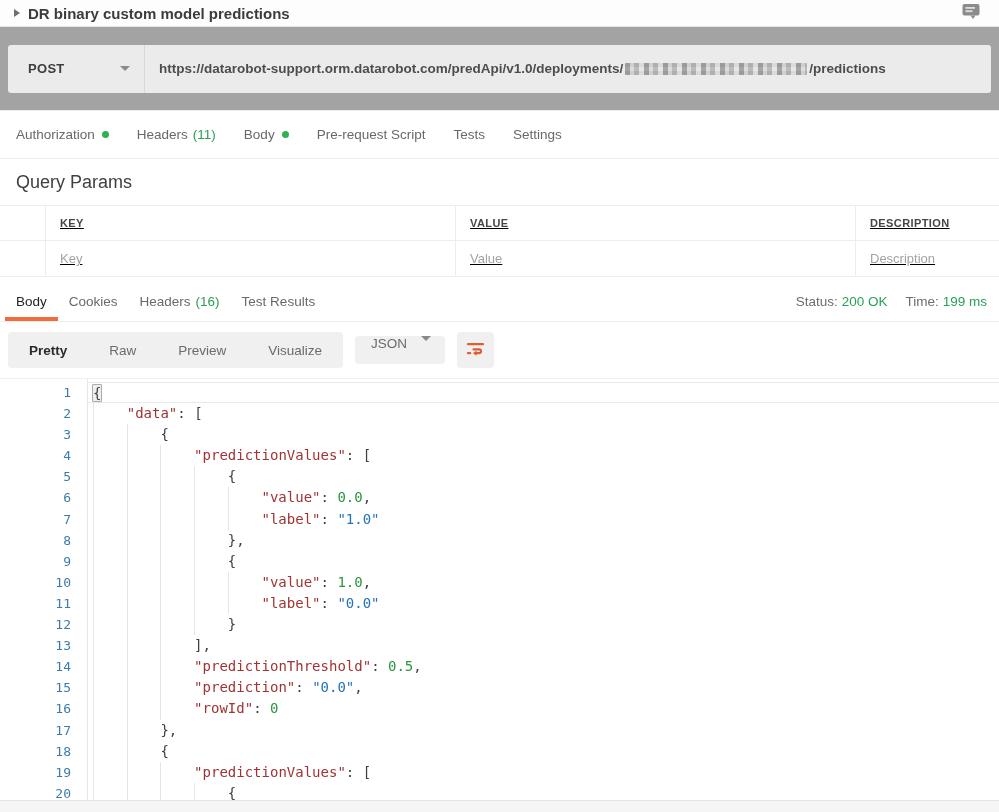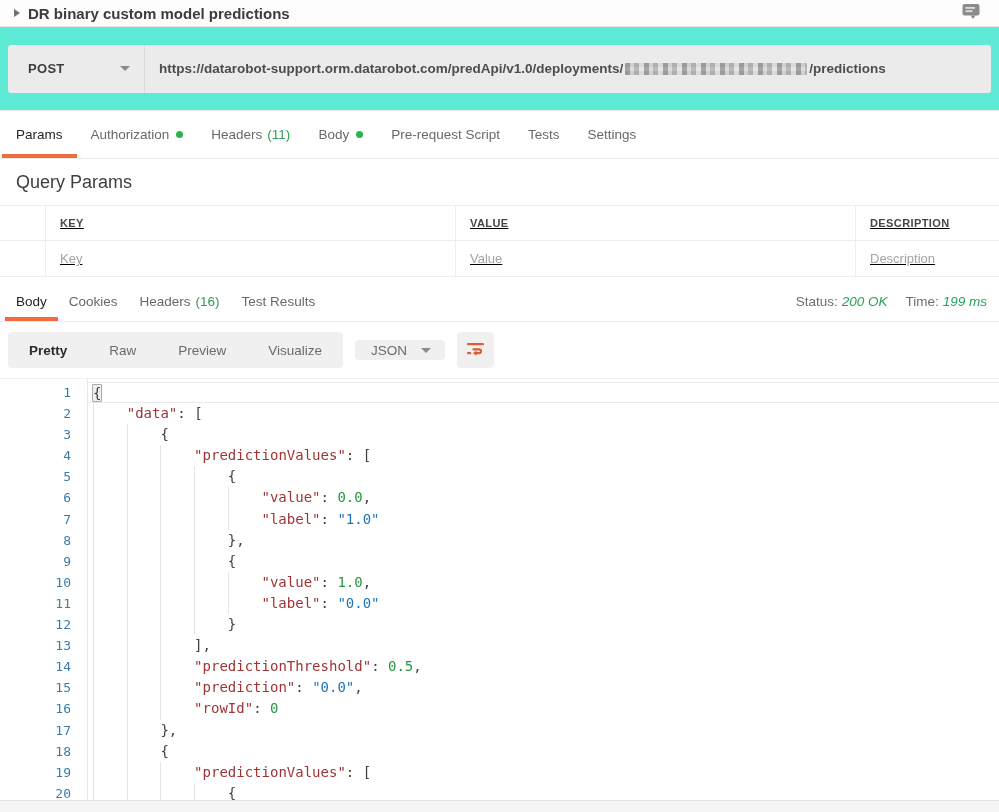--- a/index.html
+++ b/index.html
@@ -6,21 +6,21 @@
   body { font-family:"Liberation Sans", sans-serif; background:#fff; }
   .app { width:999px; height:812px; overflow:hidden; background:#fff; position:relative; }
 
   
   .title-bar { height:27px; display:flex; align-items:center; padding:0 12px 0 14px; border-bottom:1px solid #e6e6e6; background:#fdfdfd; }
   .disclosure { width:0; height:0; border-left:6px solid #6f6f6f; border-top:4px solid transparent; border-bottom:4px solid transparent; margin-right:8px; flex:none; }
   .req-title { font-size:15px; font-weight:700; color:#3c3c3c; flex:1 1 auto; white-space:nowrap; overflow:hidden; }
   .comment-icon { flex:none; margin-right:6px; }
 
   
-  .url-row { height:84px; background:#5eead4; display:flex; align-items:center; padding:0 8px; border-bottom:1px solid #ececec; }
+  .url-row { height:84px; background:#a3a3a3; display:flex; align-items:center; padding:0 8px; border-bottom:1px solid #ececec; }
   .url-group { display:flex; width:100%; height:48px; background:#ebebeb; border-radius:3px; overflow:hidden; }
   .method-select { flex:none; width:137px; display:flex; align-items:center; padding:0 14px 0 20px; border-right:1px solid #d9d9d9; cursor:pointer; }
   .method-label { font-size:13px; font-weight:700; color:#3d3d3d; letter-spacing:.3px; flex:1; }
   .caret-down { width:0; height:0; border-left:5px solid transparent; border-right:5px solid transparent; border-top:5px solid #8a8a8a; flex:none; }
   .url-input { flex:1; display:flex; align-items:center; padding:0 14px; font-size:13.5px; color:#4d4d4d; white-space:nowrap; overflow:hidden;font-weight:bold; }
   .redacted { display:inline-block; width:182px; height:12px; margin:0 2px; vertical-align:-1px; border-radius:1px;
     background-image:
       repeating-linear-gradient(90deg, rgba(110,110,110,.55) 0 5px, rgba(205,205,205,.45) 5px 9px, rgba(140,140,140,.5) 9px 14px, rgba(225,225,225,.5) 14px 19px),
       repeating-linear-gradient(0deg, rgba(160,160,160,.35) 0 4px, rgba(230,230,230,.35) 4px 8px); }
 
@@ -43,28 +43,28 @@
   .qp-head .qp-cell { font-size:11px; font-weight:700; color:#464646; letter-spacing:.4px; }
   .qp-data .qp-cell { font-size:13px; color:#a3a3a3; }
 
   
   .resp-header { height:41px; display:flex; align-items:stretch; border-bottom:1px solid #ededed; background:#fff; }
   .resp-tabs { display:flex; align-items:stretch; padding-left:5px; flex:1; }
   .resp-tabs .tab { padding:0 11px; }
   .resp-meta { display:flex; align-items:center; gap:18px; padding-right:12px; font-size:13.5px; }
   .meta-pair { white-space:nowrap; }
   .meta-label { color:#6d6d6d; }
-  .meta-value { color:#29a15a; margin-left:4px;font-style:italic; }
+  .meta-value { color:#29a15a; margin-left:4px; }
 
   
   .resp-toolbar { height:56px; display:flex; align-items:center; padding:0 8px; gap:12px; background:#fff; }
   .seg { display:flex; align-items:stretch; height:36px; background:#f0f0f0; border-radius:4px; overflow:hidden; }
   .seg-item { display:flex; align-items:center; padding:0 21px; font-size:13.5px; color:#6b6b6b; cursor:pointer;text-align:right; }
   .seg-item.active { color:#2b2b2b; font-weight:700; }
-  .format-btn { height:20px; display:flex; align-items:center; gap:14px; background:#f0f0f0; border-radius:4px; padding:0 14px 0 16px; cursor:pointer; }
+  .format-btn { height:28px; display:flex; gap:14px; background:#f0f0f0; border-radius:4px; padding:0 14px 0 16px; cursor:pointer; }
   .format-label { font-size:13.5px; color:#6b6b6b; }
   .wrap-btn { height:36px; width:37px; display:flex; align-items:center; justify-content:center; background:#f0f0f0; border-radius:4px; cursor:pointer; }
 
   
   .editor { height:422px; display:flex; border-top:1px solid #f0f0f0; overflow:hidden; background:#fff;
     font-family:"DejaVu Sans Mono", monospace; font-size:14px; }
   .gutter { flex:none; width:88px; border-right:1px solid #e7e7e7; padding-top:3px; }
   .gutter-line { height:21.1px; line-height:21.1px; text-align:right; padding-right:16px; font-size:13px; color:#3d7ca8; }
   .code-col { flex:1; padding-top:3px; overflow:hidden; }
   .code-line { height:21.1px; line-height:21.1px; display:flex; align-items:stretch; padding-left:5px; white-space:pre; }
@@ -106,23 +106,20 @@
       </div>
       <div class="url-input">
           <span>https://datarobot-support.orm.datarobot.com/predApi/v1.0/deployments/</span>
           <span class="redacted"></span>
           <span>/predictions</span>
         </div>
     </div>
   </div>
 
   <div class="req-tabs">
-      <div class="tab active">
-        <span class="tab-label">Params</span>
-      </div>
       <div class="tab">
         <span class="tab-label">Authorization</span>
         <span class="tab-dot"></span>
       </div>
       <div class="tab">
         <span class="tab-label">Headers</span>
         <span class="tab-count">(11)</span>
       </div>
       <div class="tab">
         <span class="tab-label">Body</span>

